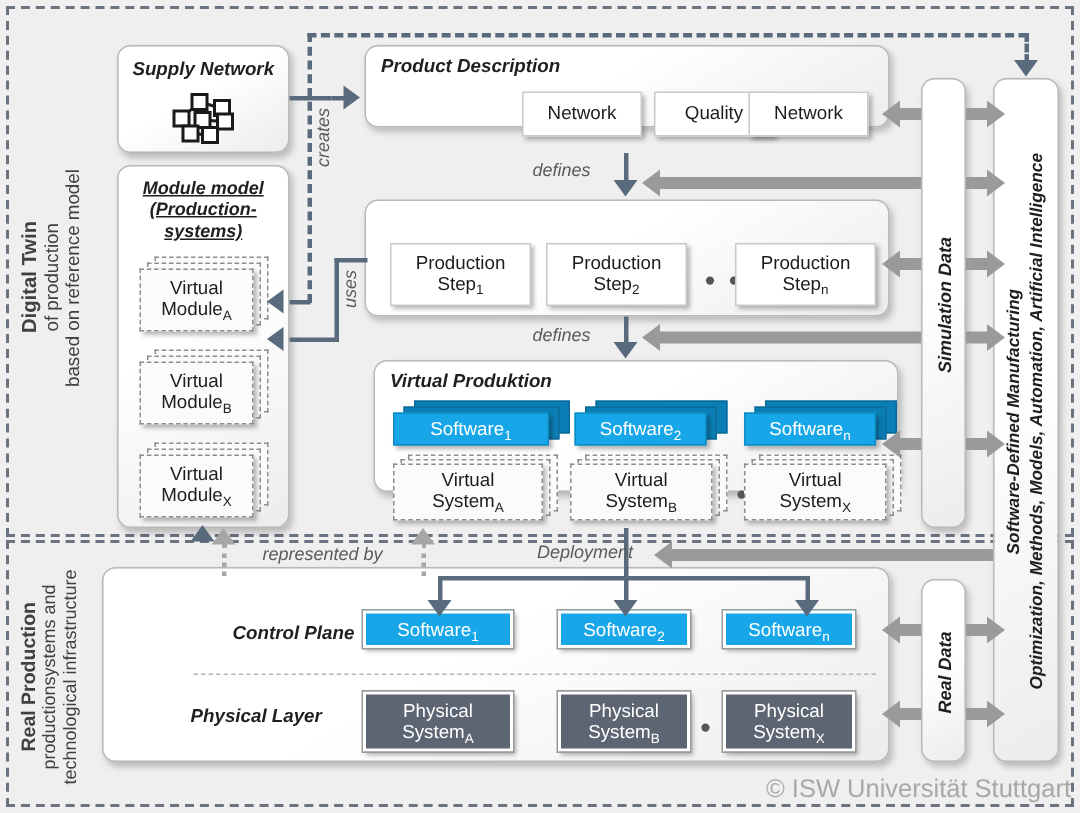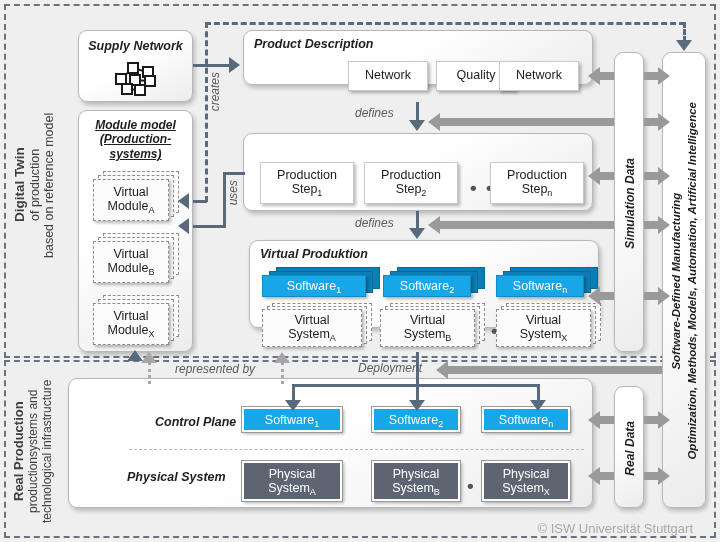--- a/index.html
+++ b/index.html
@@ -131,22 +131,22 @@
   .garw.right{border-top:9px solid transparent;border-bottom:9px solid transparent;border-left:12px solid #9a9a9a;}
 
   
   .dotv{position:absolute;border-left:3px dotted #a6a6a6;}
   .arw.upl{border-left:8px solid transparent;border-right:8px solid transparent;border-bottom:11px solid #a6a6a6;}
 
   
   .hdiv{position:absolute;border-top:1px dashed #b6b6b6;}
 
   .copyright{
-    position:absolute;right:27px;bottom:6px;
-    font-size:13px;color:#a8a8a8;white-space:nowrap;
+    position:absolute;right:6px;bottom:6px;
+    font-size:17px;color:#a8a8a8;white-space:nowrap;
   }
 </style>
 </head>
 <body>
 
 <div id="root">
 
   <div class="zone" id="zone-digital"></div>
   <div class="zone" id="zone-real"></div>
 
@@ -299,21 +299,21 @@
       <div class="sh" style="left:5px;top:3px;width:95px;height:38px;"></div>
       <div class="cell dashed" style="left:0;top:6px;width:95px;height:38px;flex-direction:column;">
         <span>Virtual</span>
         <span><span>System</span><sub>X</sub></span>
       </div>
     </div>
   </div>
 
   <div class="panel" style="left:68px;top:378px;width:525px;height:130px;">
     <div class="rowlabel" style="left:62px;top:36px;margin-left:24px;">Control Plane</div>
-    <div class="rowlabel" style="left:58px;top:91px;">Physical System</div>
+    <div class="rowlabel" style="left:58px;top:91px;">Physical Layer</div>
     <div class="hdiv" style="left:60px;top:70px;width:455px;"></div>
 
     <div class="sw outline" style="left:173px;top:28px;width:100px;height:25px;">
       <span><span>Software</span><sub>1</sub></span>
     </div>
     <div class="sw outline" style="left:303px;top:28px;width:88px;height:25px;">
       <span><span>Software</span><sub>2</sub></span>
     </div>
     <div class="sw outline" style="left:413px;top:28px;width:88px;height:25px;">
       <span><span>Software</span><sub>n</sub></span>

